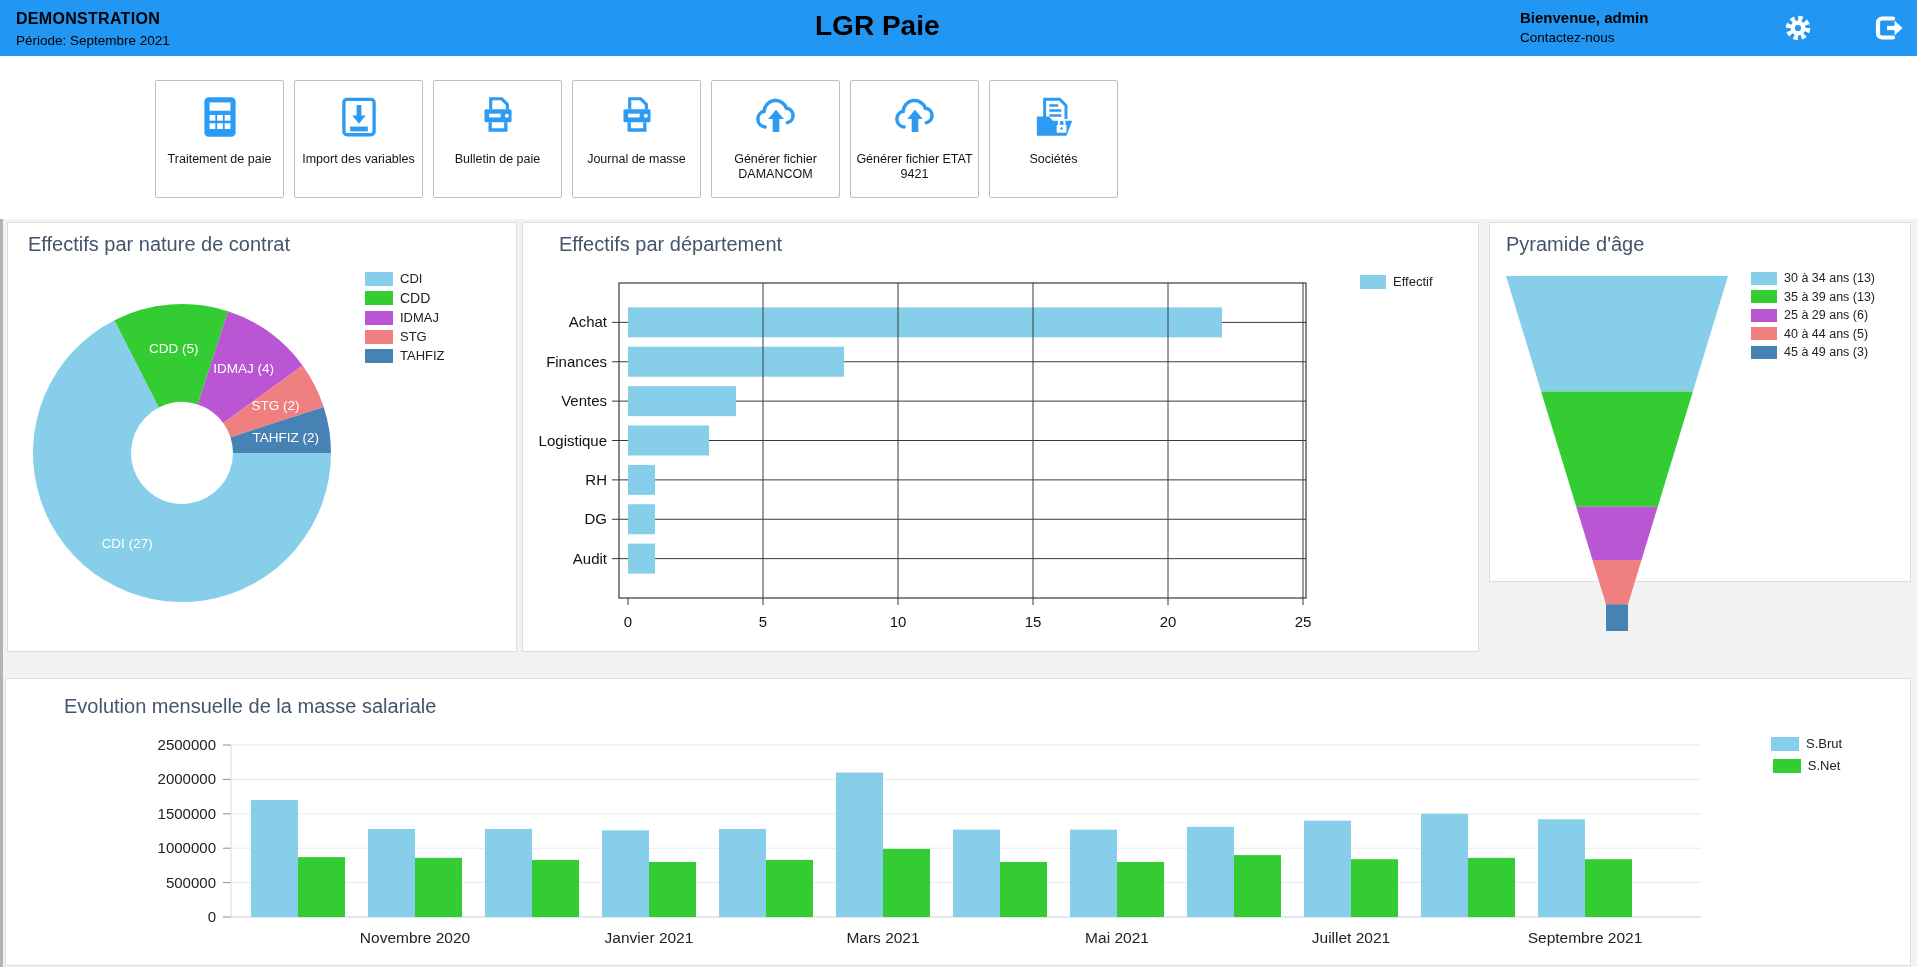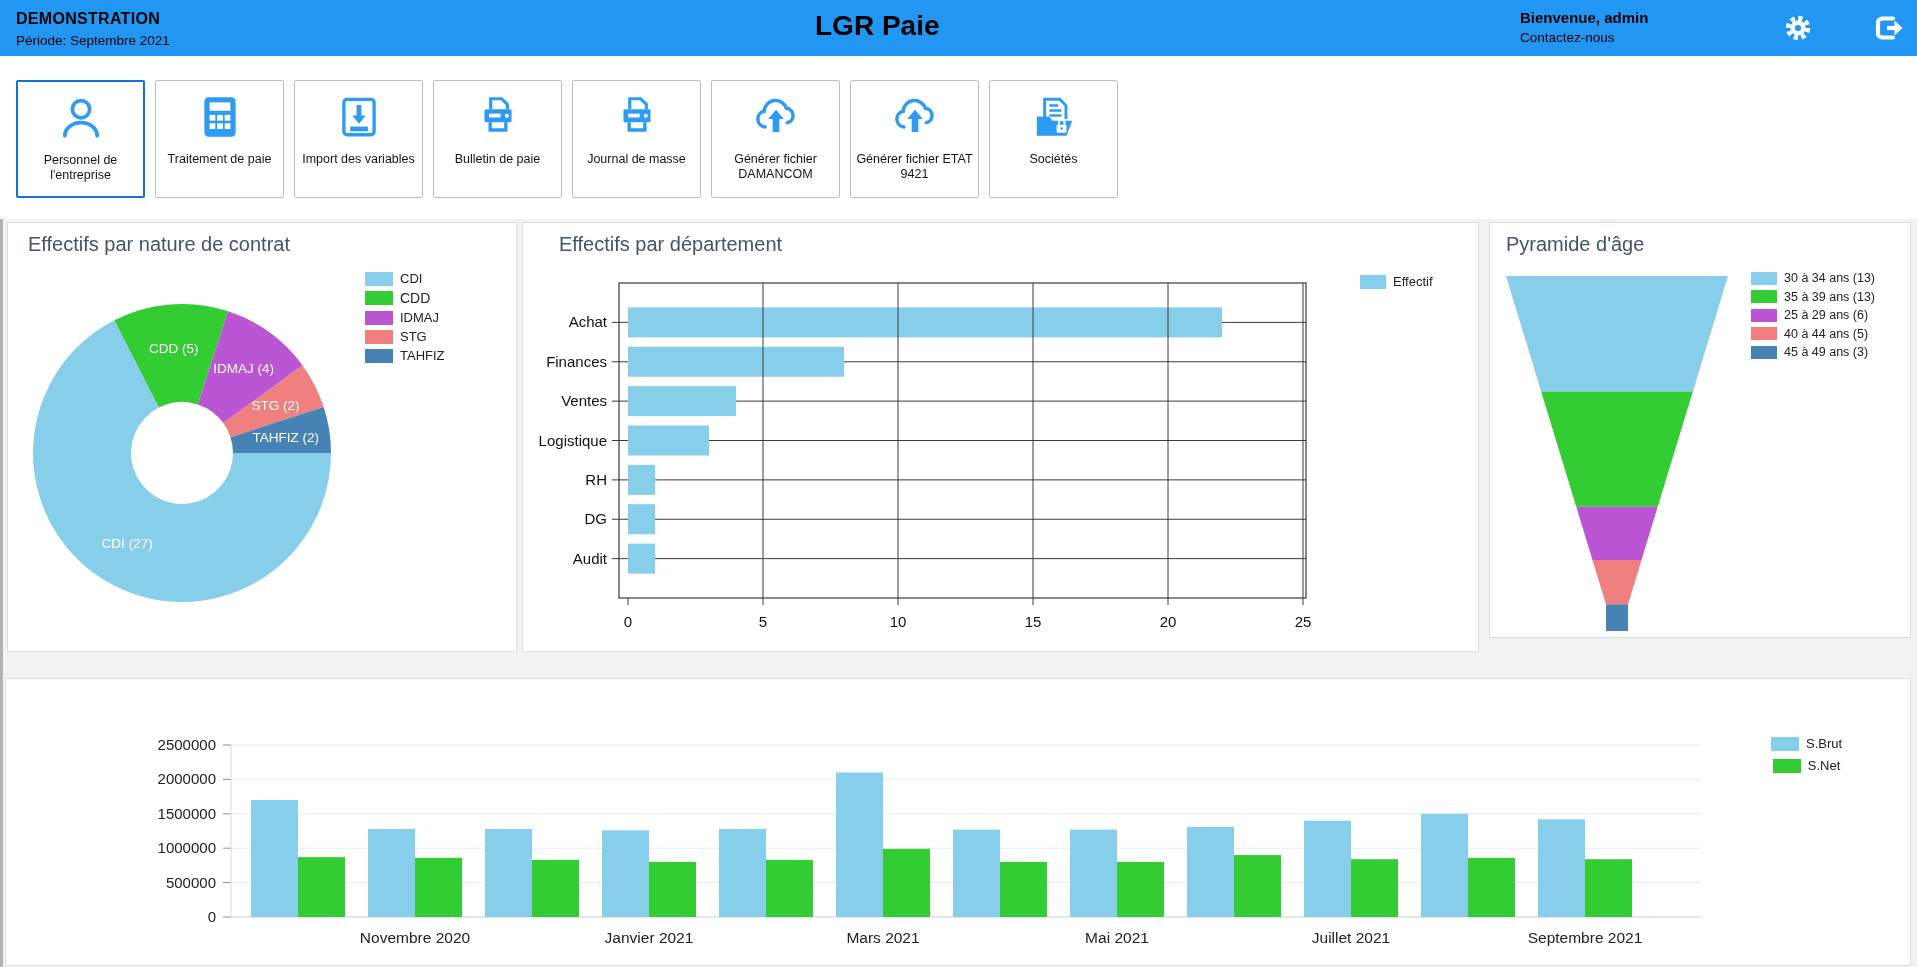--- a/index.html
+++ b/index.html
@@ -57,27 +57,20 @@
     <span class="hdr-ic" style="left:1869px;top:11px;">
       <svg width="34" height="34" viewBox="0 0 34 34">
         <path d="M24 7.5 H13 a4 4 0 0 0 -4 4 v11 a4 4 0 0 0 4 4 h11" fill="none" stroke="#fff" stroke-width="4.2" stroke-linecap="round"></path>
         <path d="M18 17 h10" stroke="#fff" stroke-width="4.2"></path>
         <path d="M25.5 9.5 L33.5 17 L25.5 24.5 Z" fill="#fff"></path>
       </svg>
     </span>
   </div>
 
   <div class="toolbar" id="toolbar">
-      <div class="tbtn active" style="left: 16px;">
-        <svg viewBox="0 0 48 48">
-          <circle cx="24" cy="15.5" r="8.3" fill="none" stroke="#2E9BF3" stroke-width="3.6"></circle>
-   <path d="M8.5 41 a15.5 12.5 0 0 1 31 0" fill="none" stroke="#2E9BF3" stroke-width="3.6" stroke-linecap="round"></path>
-        </svg>
-        <span class="lbl">Personnel de l'entreprise</span>
-      </div>
       <div class="tbtn" style="left: 155px;">
         <svg viewBox="0 0 48 48">
           <rect x="9" y="5" width="30" height="38" rx="4" fill="#2E9BF3"></rect>
    <rect x="14" y="10" width="20" height="8" fill="#fff"></rect>
    <rect x="14" y="22" width="5.5" height="5.5" fill="#fff"></rect>
           <rect x="21.3" y="22" width="5.5" height="5.5" fill="#fff"></rect>
           <rect x="28.5" y="22" width="5.5" height="5.5" fill="#fff"></rect>
    <rect x="14" y="30" width="5.5" height="5.5" fill="#fff"></rect>
           <rect x="21.3" y="30" width="5.5" height="5.5" fill="#fff"></rect>
           <rect x="28.5" y="30" width="5.5" height="5.5" fill="#fff"></rect>
@@ -229,21 +222,21 @@
         <text x="84" y="340.625" font-size="15" text-anchor="end" fill="#111">Audit</text>
       </svg>
     <div class="legend" id="dept-legend" style="left:837px;top:51px;">
         <div class="lrow" style="gap: 7px;">
           <span class="sw" style="width:26px;height:14px;background:#87CEEB"></span>
           <span class="ltx" style="font-size:13px">Effectif</span>
         </div>
       </div>
   </section>
 
-  <section class="panel" style="left:1489px;top:222px;width:422px;height:416px;">
+  <section class="panel" style="left:1489px;top:222px;width:422px;height:360px;">
     <h2 style="left:16px;top:10px;">Pyramide d'âge</h2>
     <svg class="chart" id="funnel-svg" width="420" height="428" viewBox="0 0 420 428">
         <polygon points="16,53 238,53 202.86486486486487,168.375 51.13513513513513,168.375" fill="#87CEEB"></polygon>
         <polygon points="51.13513513513513,168.375 202.86486486486487,168.375 167.72972972972974,283.75 86.27027027027027,283.75" fill="#33CC33"></polygon>
         <polygon points="86.27027027027027,283.75 167.72972972972974,283.75 151.51351351351352,337 102.48648648648648,337" fill="#BA55D3"></polygon>
         <polygon points="102.48648648648648,337 151.51351351351352,337 138,381.375 116,381.375" fill="#F08080"></polygon>
         <polygon points="116,381.375 138,381.375 138,408 116,408" fill="#4682B4"></polygon>
       </svg>
     <div class="legend" id="funnel-legend" style="left:261px;top:48px;gap:4.5px;">
         <div class="lrow" style="gap: 7px;">
@@ -263,20 +256,21 @@
           <span class="ltx" style="font-size:12.5px">40 à 44 ans (5)</span>
         </div>
         <div class="lrow" style="gap: 7px;">
           <span class="sw" style="width:26px;height:13px;background:#4682B4"></span>
           <span class="ltx" style="font-size:12.5px">45 à 49 ans (3)</span>
         </div>
       </div>
   </section>
 
   <section class="panel" style="left:5px;top:678px;width:1906px;height:288px;">
+    <h2 style="left:58px;top:16px;">Evolution mensuelle de la masse salariale</h2>
     <svg class="chart" id="payroll-svg" width="1904" height="286" viewBox="0 0 1904 286">
         <line x1="225" y1="238" x2="1695" y2="238" stroke="#c9cfd7" stroke-width="1"></line>
         <line x1="217" y1="238" x2="225" y2="238" stroke="#8a9097" stroke-width="1"></line>
         <text x="210" y="243" font-size="15" text-anchor="end" fill="#222">0</text>
         <line x1="225" y1="203.6" x2="1695" y2="203.6" stroke="#e4ebf2" stroke-width="1"></line>
         <line x1="217" y1="203.6" x2="225" y2="203.6" stroke="#8a9097" stroke-width="1"></line>
         <text x="210" y="208.6" font-size="15" text-anchor="end" fill="#222">500000</text>
         <line x1="225" y1="169.2" x2="1695" y2="169.2" stroke="#e4ebf2" stroke-width="1"></line>
         <line x1="217" y1="169.2" x2="225" y2="169.2" stroke="#8a9097" stroke-width="1"></line>
         <text x="210" y="174.2" font-size="15" text-anchor="end" fill="#222">1000000</text>

